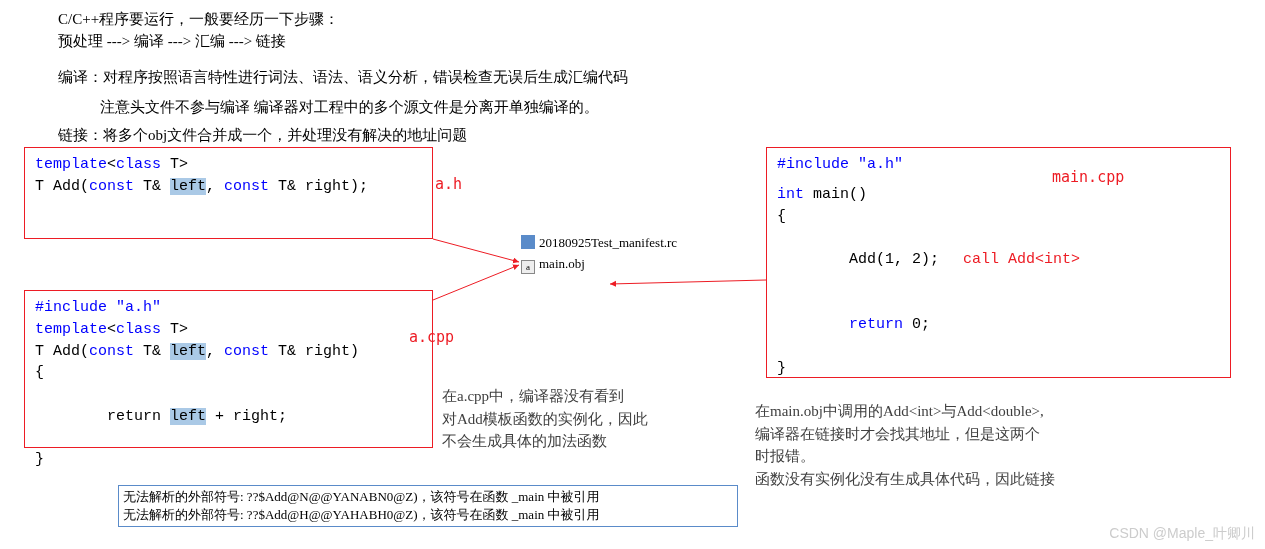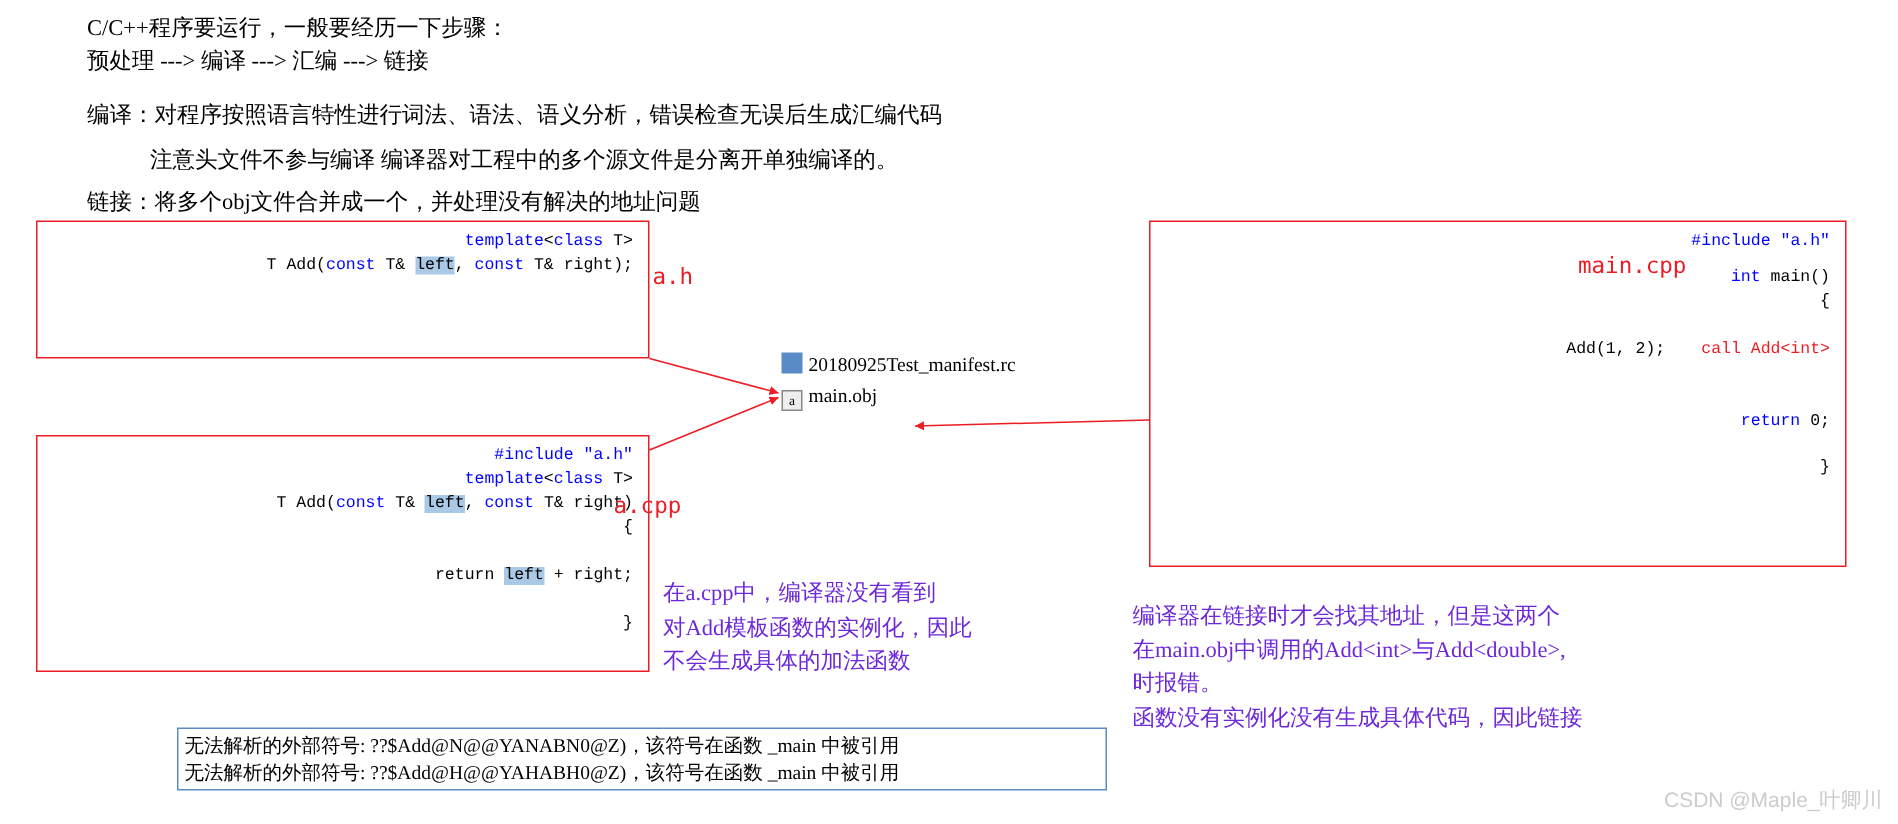--- a/index.html
+++ b/index.html
@@ -11,28 +11,27 @@
     background: #fff;
     position: relative;
     color: #000;
   }
   .text-line { position: absolute; line-height: 1.5; }
   .code-box {
     position: absolute;
     border: 1px solid #ed1c24;
     padding: 6px 10px;
     font-family: Consolas, "Courier New", monospace;
-    font-size: 11px;
+    font-size: 15px;
     line-height: 1.45;
-    text-align: right;
   }
   .code-kw { color: #0000ff; }
   .hl { background: #aac9e6; }
   .label { position: absolute; color: #ed1c24; font-family: Consolas, monospace; font-size: 15px; }
-  .note { position: absolute; color: #6d28d9; font-size: 15px; line-height: 1.5; }
+  .note { position: absolute; color: #404040; font-size: 15px; line-height: 1.5; }
   .filelist { position: absolute; font-size: 13px; line-height: 1.6; }
   .fileicon {
     display: inline-block; width: 14px; height: 14px;
     border: 1px solid #888; background: #eee; margin-right: 4px;
     vertical-align: -2px; font-size: 9px; text-align: center; line-height: 12px;
   }
   .rcicon {
     display: inline-block; width: 14px; height: 14px;
     background: #5a8bc9; margin-right: 4px; vertical-align: -2px;
   }
@@ -103,22 +102,22 @@
 </div>
 <div class="label" style="left:1052px; top:168px;">main.cpp</div>
 
 <div class="note" style="left:442px; top:385px;">
   <div>在a.cpp中，编译器没有看到</div>
   <div>对Add模板函数的实例化，因此</div>
   <div>不会生成具体的加法函数</div>
 </div>
 
 <div class="note" style="left:755px; top:400px;">
+  <div>在main.obj中调用的Add&lt;int&gt;与Add&lt;double&gt;,</div>
   <div>编译器在链接时才会找其地址，但是这两个</div>
-  <div>在main.obj中调用的Add&lt;int&gt;与Add&lt;double&gt;,</div>
   <div>时报错。</div>
   <div>函数没有实例化没有生成具体代码，因此链接</div>
 </div>
 
 <div class="errbox" style="left:118px; top:467px; width:620px;margin-top:18px;">
   <div>无法解析的外部符号: ??$Add@N@@YANABN0@Z)，该符号在函数 _main 中被引用</div>
   <div>无法解析的外部符号: ??$Add@H@@YAHABH0@Z)，该符号在函数 _main 中被引用</div>
 </div>
 
 <svg class="lines" width="1265" height="549">

